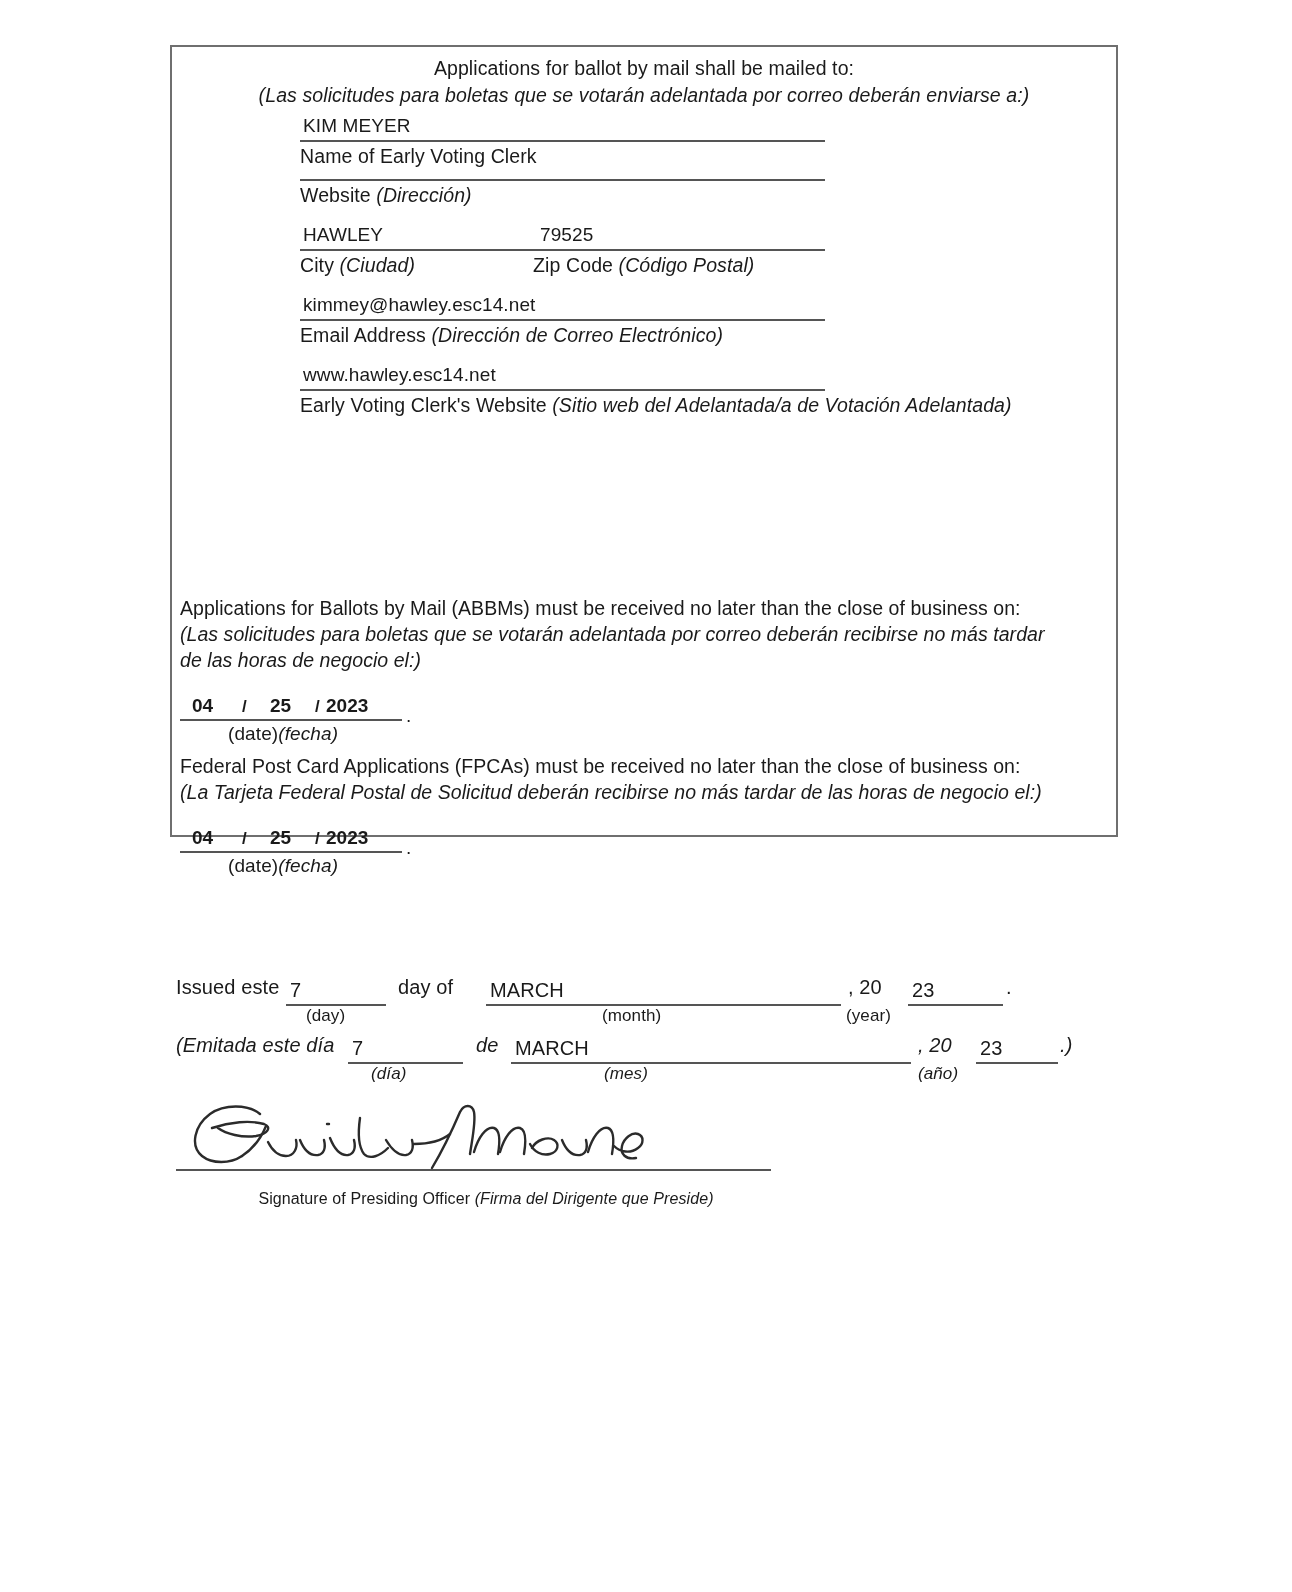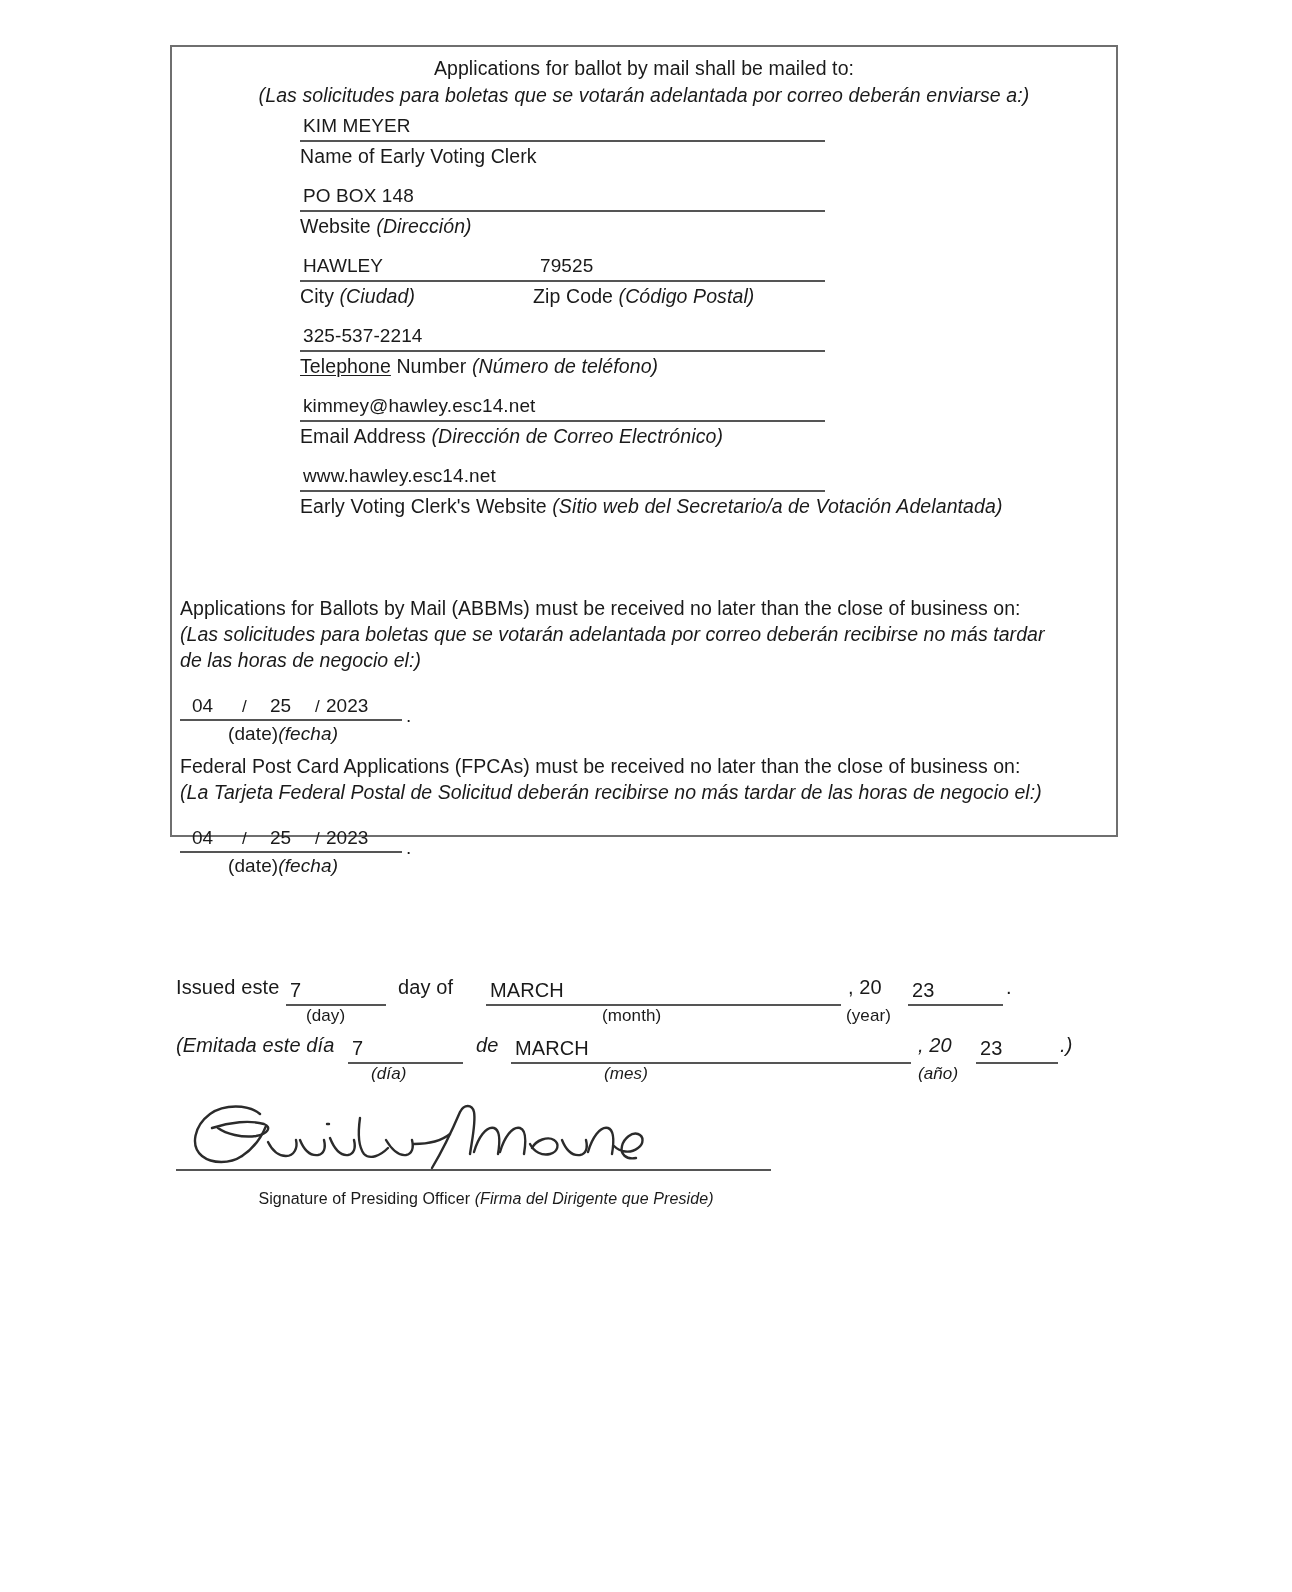--- a/index.html
+++ b/index.html
@@ -127,20 +127,21 @@
     width: 260px;
   }
   .date-values {
     position: relative;
     height: 28px;
     font-size: 19px;
   }
   .date-values span {
     position: absolute;
     bottom: 2px;
+    font-weight: bold;
   }
   .dv-mm  { left: 12px; }
   .dv-s1  { left: 62px; font-size: 17px; }
   .dv-dd  { left: 90px; }
   .dv-s2  { left: 135px; font-size: 17px; }
   .dv-yyyy{ left: 146px; }
   .date-rule {
     width: 222px;
     height: 0;
     border-top: 2px solid #555;
@@ -272,67 +273,55 @@
         <div class="field-value-row">
           <span class="field-value">KIM MEYER</span>
         </div>
         <div class="rule"></div>
         <div class="field-label">
           <span>Name of Early Voting Clerk</span><br>
         </div>
       </div>
 
       <div class="field">
-        <div class="field-value-row">
-          <span class="field-value">PO BOX 148</span>
-        </div>
         <div class="rule"></div>
         <div class="field-label">
           <span>Website </span><span class="es">(Dirección)</span>
         </div>
       </div>
 
       <div class="field">
         <div class="field-value-row">
           <span class="field-value">HAWLEY</span>
           <span class="field-value zip">79525</span>
         </div>
         <div class="rule"></div>
         <div class="field-label">
           <span>City </span><span class="es">(Ciudad)</span><span class="zip-label"><span>Zip Code </span><span class="es">(Código Postal)</span></span>
         </div>
       </div>
 
-      <div class="field">
-        <div class="field-value-row">
-          <span class="field-value">325-537-2214</span>
-        </div>
-        <div class="rule"></div>
-        <div class="field-label">
-          <span class="tel-underline">Telephone</span><span> Number </span><span class="es">(Número de teléfono)</span>
-        </div>
-      </div>
 
       <div class="field">
         <div class="field-value-row">
           <span class="field-value">kimmey@hawley.esc14.net</span>
         </div>
         <div class="rule"></div>
         <div class="field-label">
           <span>Email Address </span><span class="es">(Dirección de Correo Electrónico)</span>
         </div>
       </div>
 
       <div class="field">
         <div class="field-value-row">
           <span class="field-value">www.hawley.esc14.net</span>
         </div>
         <div class="rule"></div>
         <div class="field-label">
-          <span>Early Voting Clerk's Website </span><span class="es">(Sitio web del Secretario/a de Votación Adelantada)</span>
+          <span>Early Voting Clerk's Website </span><span class="es">(Sitio web del Adelantada/a de Votación Adelantada)</span>
         </div>
       </div>
 
     </div>
 
     <div class="deadline" style="top:548px;">
       <div class="para-en">Applications for Ballots by Mail (ABBMs) must be received no later than the close of business on:</div>
       <div class="para-es">(Las solicitudes para boletas que se votarán adelantada por correo deberán recibirse no más tardar</div>
       <div class="para-es">de las horas de negocio el:)</div>
 

